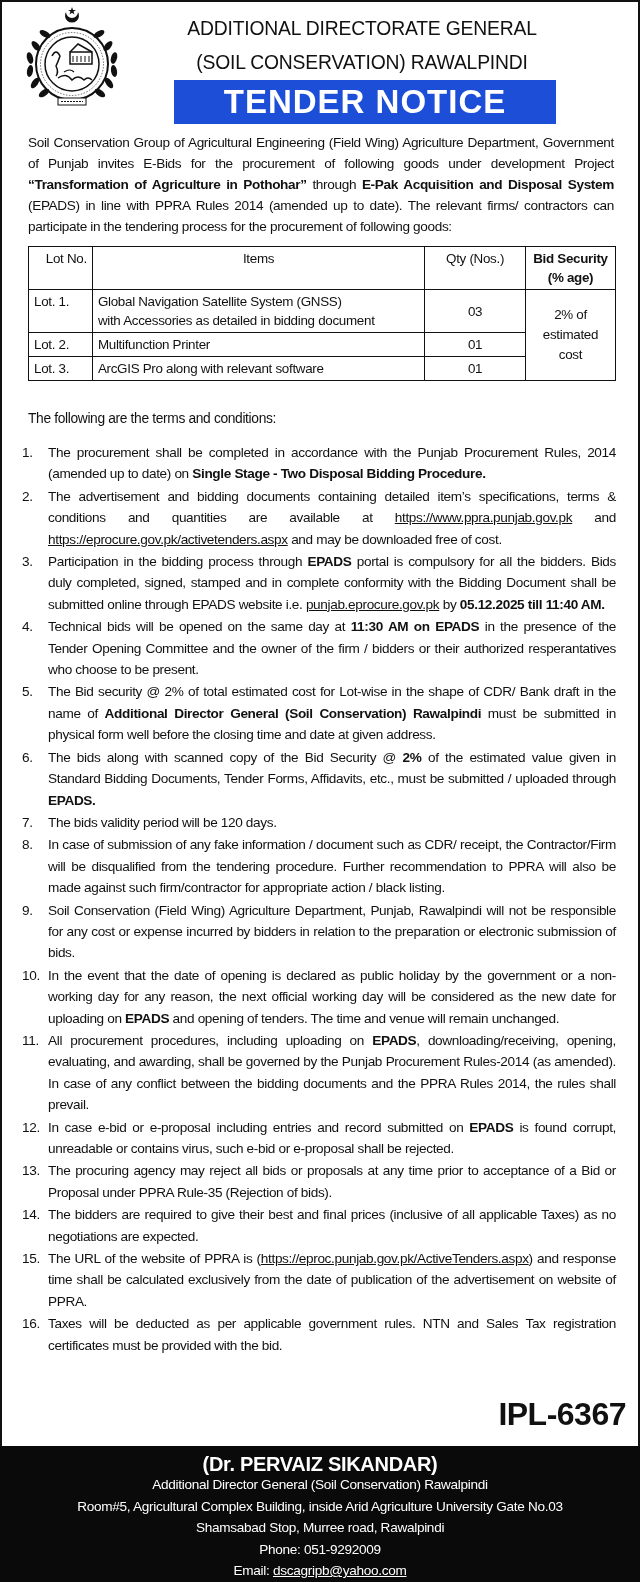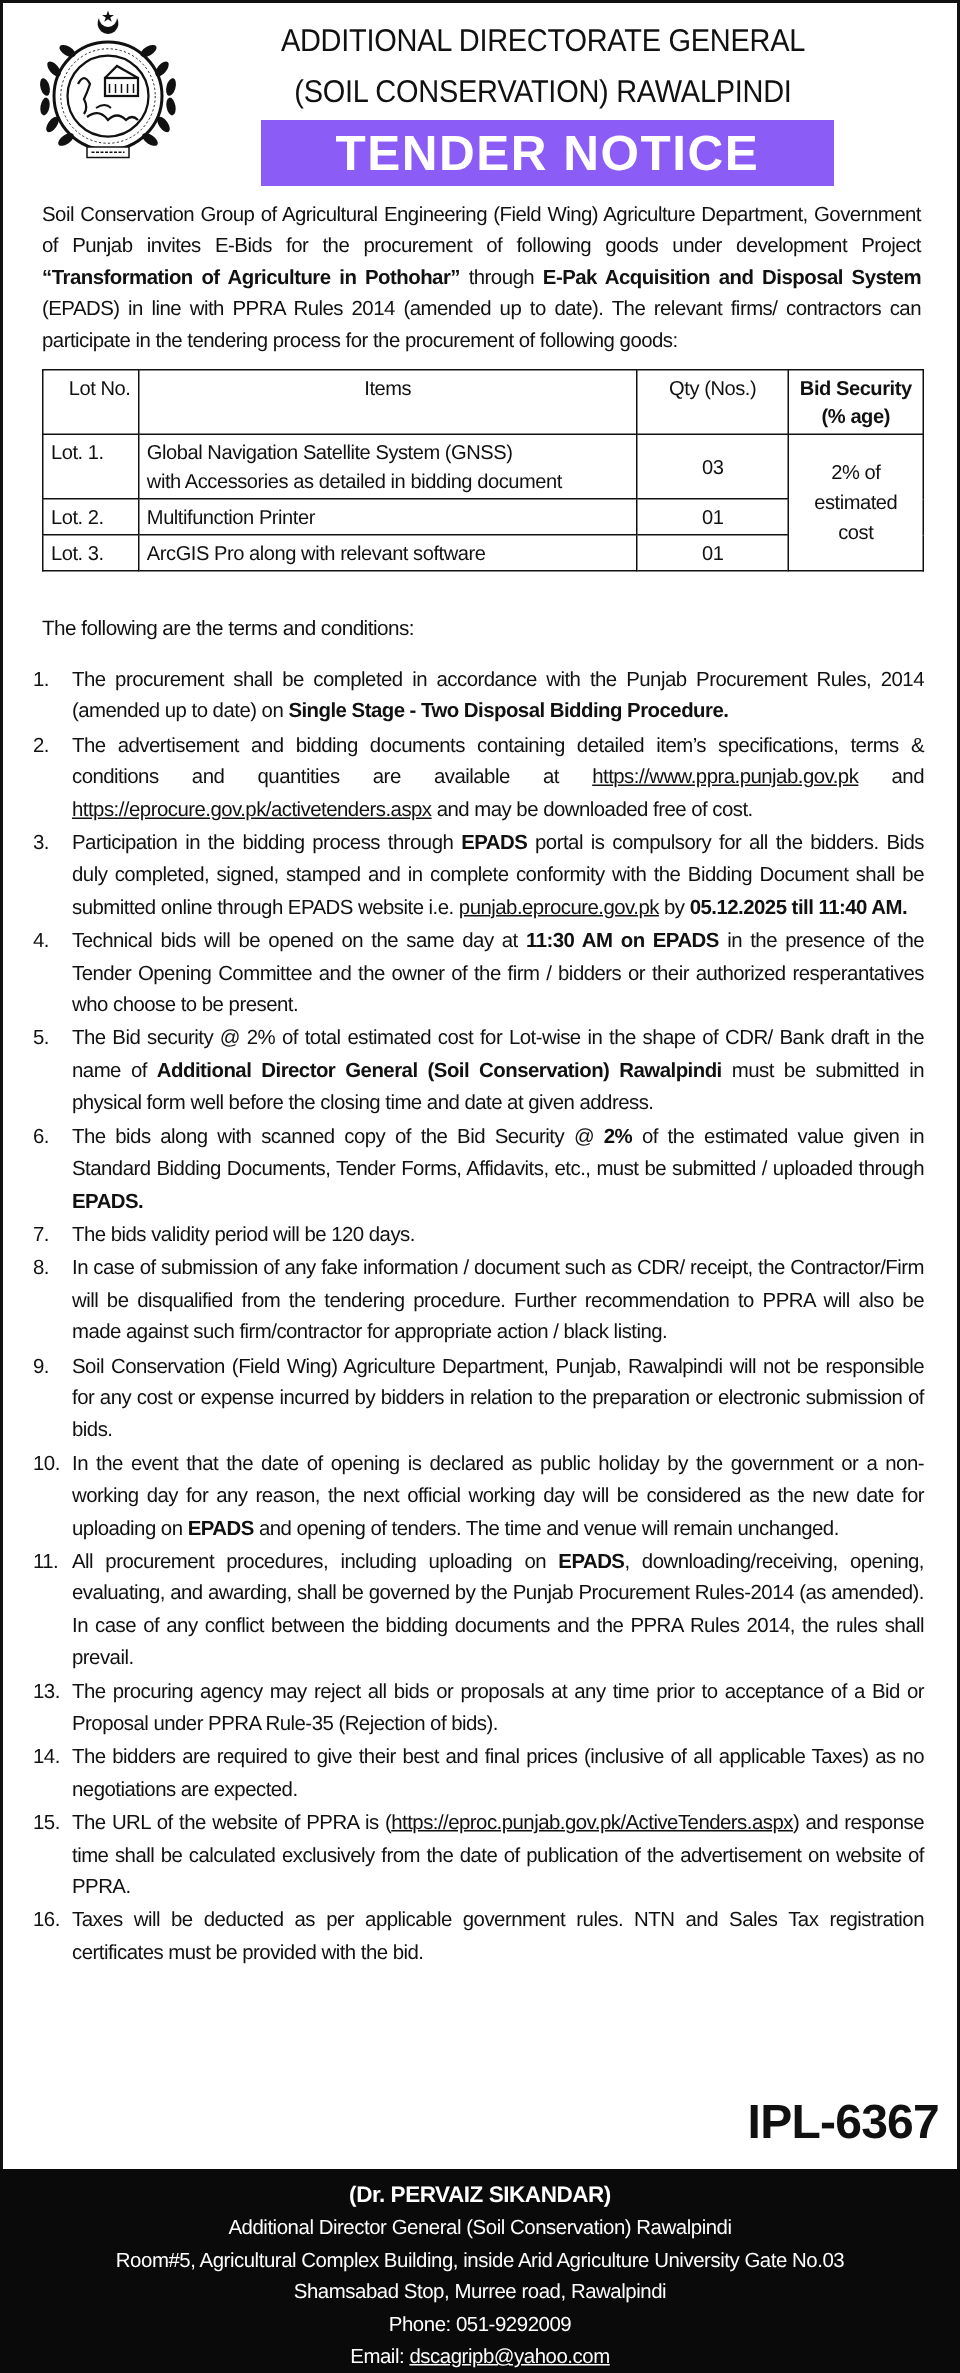--- a/index.html
+++ b/index.html
@@ -42,21 +42,21 @@
     transform-origin: center;
   }
   .org-line.l1 { top: 14px; }
   .org-line.l2 { top: 48px; }
   .title-bar {
     position: absolute;
     left: 172px;
     top: 78px;
     width: 382px;
     height: 44px;
-    background: #8b5cf6;
+    background: #1d4ed8;
     color: #fff;
     text-align: center;
     font-size: 33px;
     font-weight: bold;
     line-height: 44px;
     letter-spacing: 1px;
   }
   
   .intro {
     margin: 8px 24px 0 26px;
@@ -131,21 +131,21 @@
     top: 1444px;
     width: 640px;
     height: 138px;
     background: #0a0a0a;
     color: #fff;
     text-align: center;
     font-size: 13.6px;
     letter-spacing: -0.3px;
     padding-top: 8px;
   }
-  .footer .name { font-weight: bold; font-size: 15px; line-height: 20px; }
+  .footer .name { font-weight: bold; font-size: 20px; line-height: 20px; }
   .footer .line { line-height: 21.5px; }
   .footer a { color: #fff; text-decoration: underline; }
 </style>
 </head>
 <body>
 
 <div class="notice">
 
   <div class="header">
     <svg class="emblem" viewBox="0 0 104 106">
@@ -270,20 +270,24 @@
     </li>
     <li class="two-digit">
       <span class="num">10.</span>
       <span>In the event that the date of opening is declared as public holiday by the government or a non-working day for any reason, the next official working day will be considered as the new date for uploading on </span><b>EPADS</b><span> and opening of tenders. The time and venue will remain unchanged.</span>
     </li>
     <li class="two-digit">
       <span class="num">11.</span>
       <span>All procurement procedures, including uploading on </span><b>EPADS</b><span>, downloading/receiving, opening, evaluating, and awarding, shall be governed by the Punjab Procurement Rules-2014 (as amended). In case of any conflict between the bidding documents and the PPRA Rules 2014, the rules shall prevail.</span>
     </li>
     <li class="two-digit">
+      <span class="num">12.</span>
+      <span>In case e-bid or e-proposal including entries and record submitted on </span><b>EPADS</b><span> is found corrupt, unreadable or contains virus, such e-bid or e-proposal shall be rejected.</span>
+    </li>
+    <li class="two-digit">
       <span class="num">13.</span>
       <span>The procuring agency may reject all bids or proposals at any time prior to acceptance of a Bid or Proposal under PPRA Rule-35 (Rejection of bids).</span>
     </li>
     <li class="two-digit">
       <span class="num">14.</span>
       <span>The bidders are required to give their best and final prices (inclusive of all applicable Taxes) as no negotiations are expected.</span>
     </li>
     <li class="two-digit">
       <span class="num">15.</span>
       <span>The URL of the website of PPRA is (</span><a class="link">https://eproc.punjab.gov.pk/ActiveTenders.aspx</a><span>) and response time shall be calculated exclusively from the date of publication of the advertisement on website of PPRA.</span>

